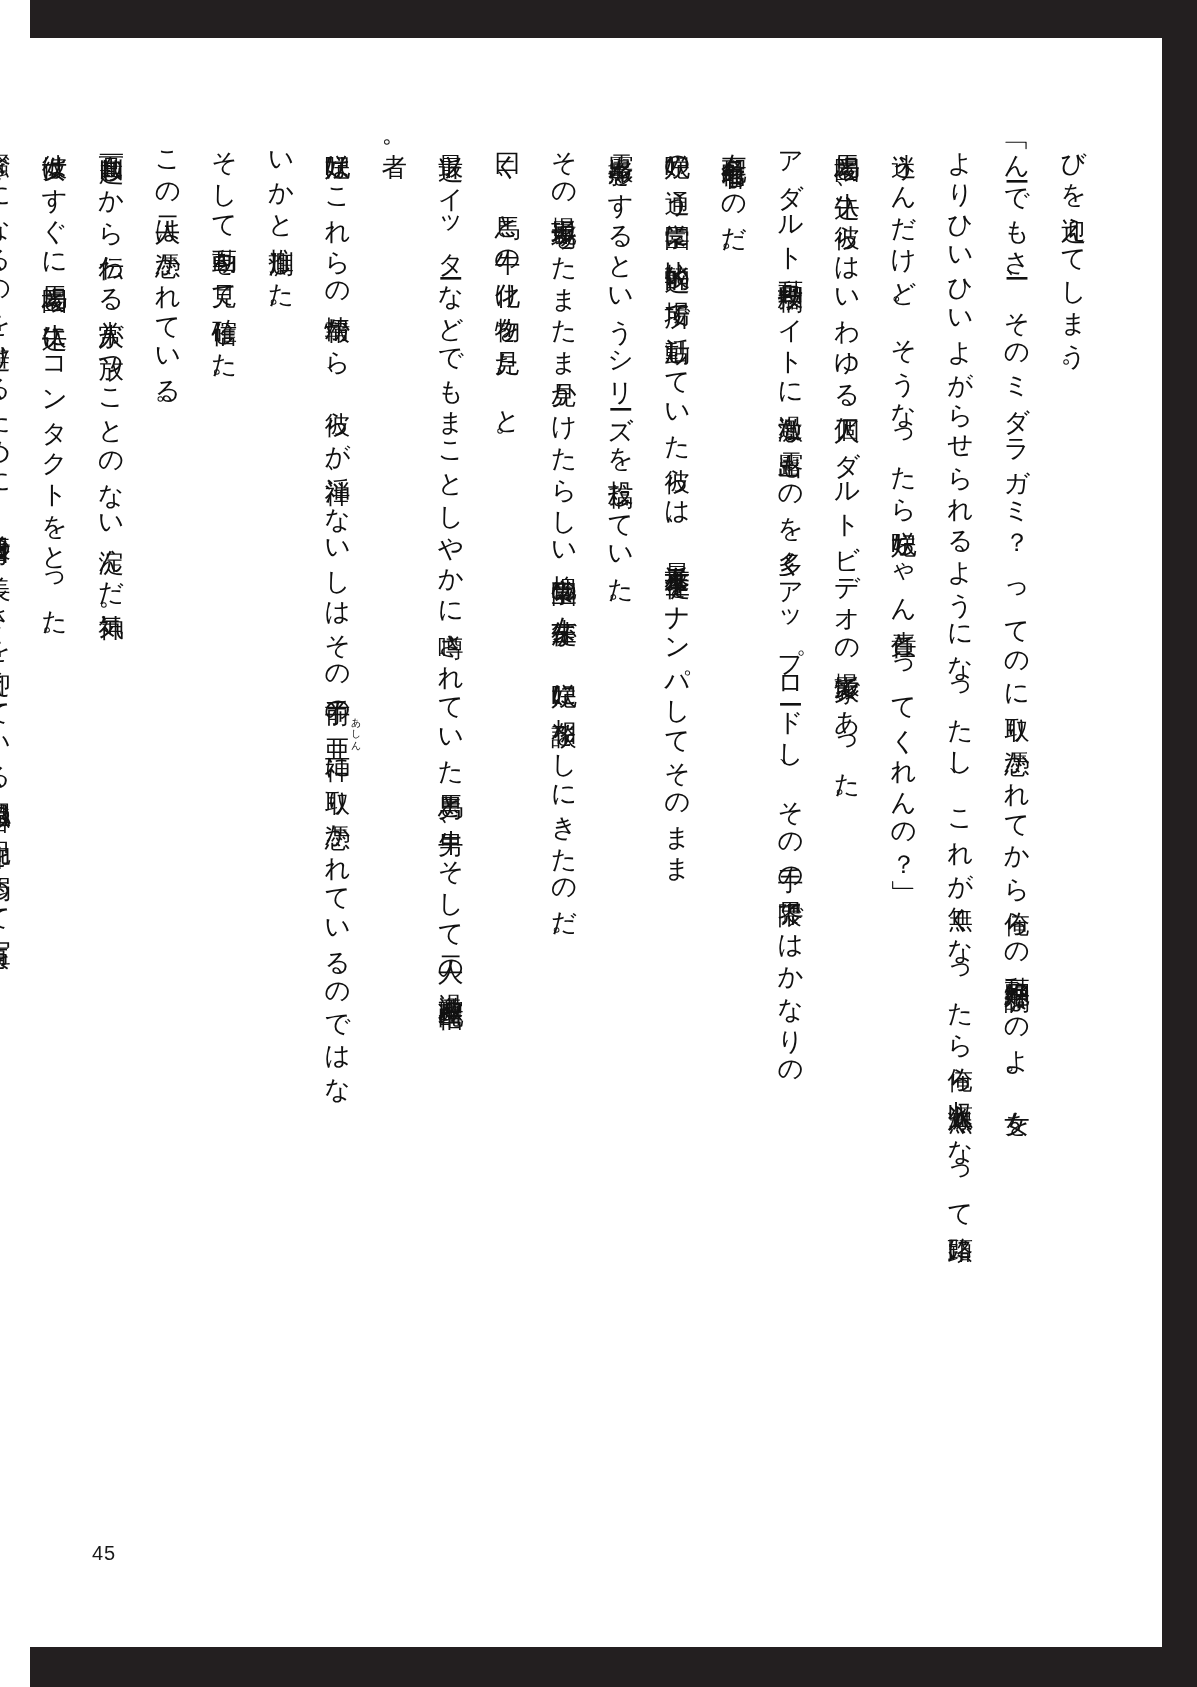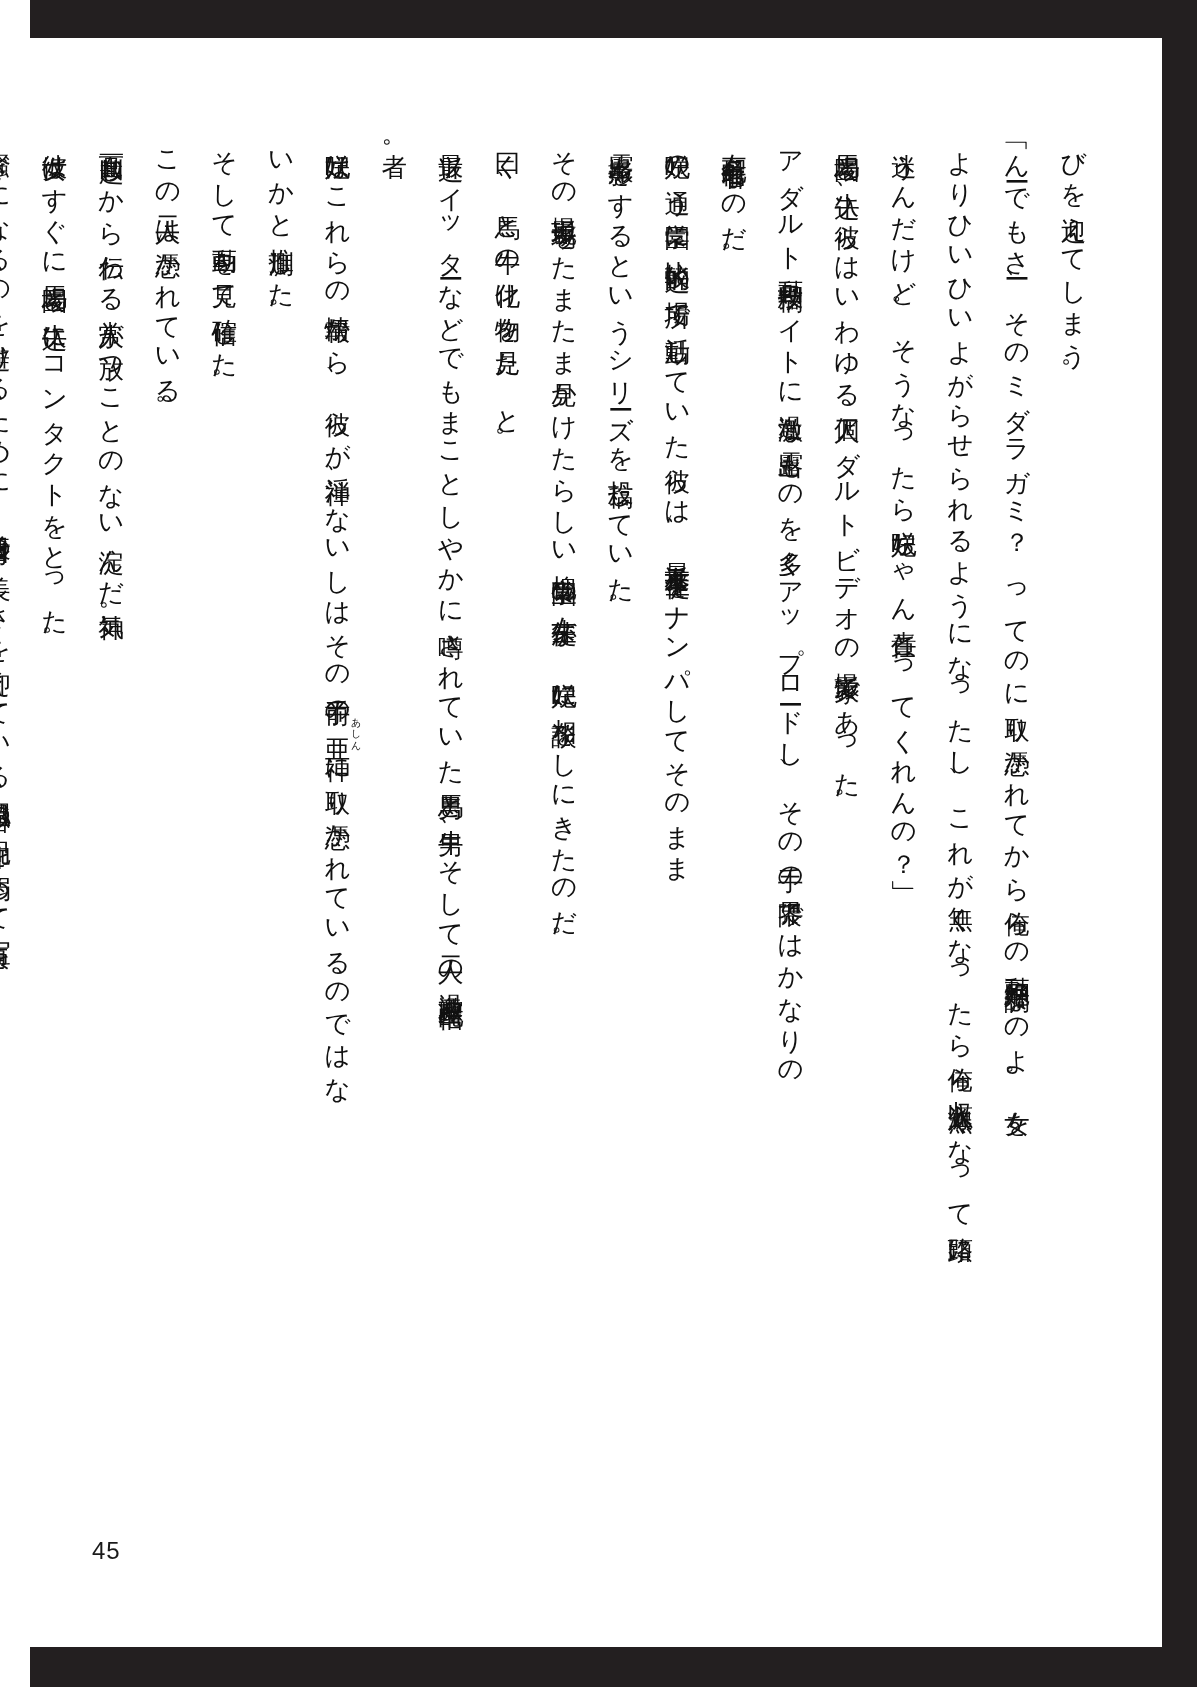--- a/index.html
+++ b/index.html
@@ -86,21 +86,21 @@
     font-size: 10px;
     letter-spacing: 0;
     color: #111111;
   }
 
   .page-number {
     position: absolute;
     left: 62px;
     bottom: 82px;
     font-family: "Liberation Sans", sans-serif;
-    font-size: 24px;
+    font-size: 20px;
     color: #1a1a1a;
     letter-spacing: 1px;
   }
 </style>
 </head>
 <body>
 
 <div class="page">
 
   <div class="band-top"></div>

